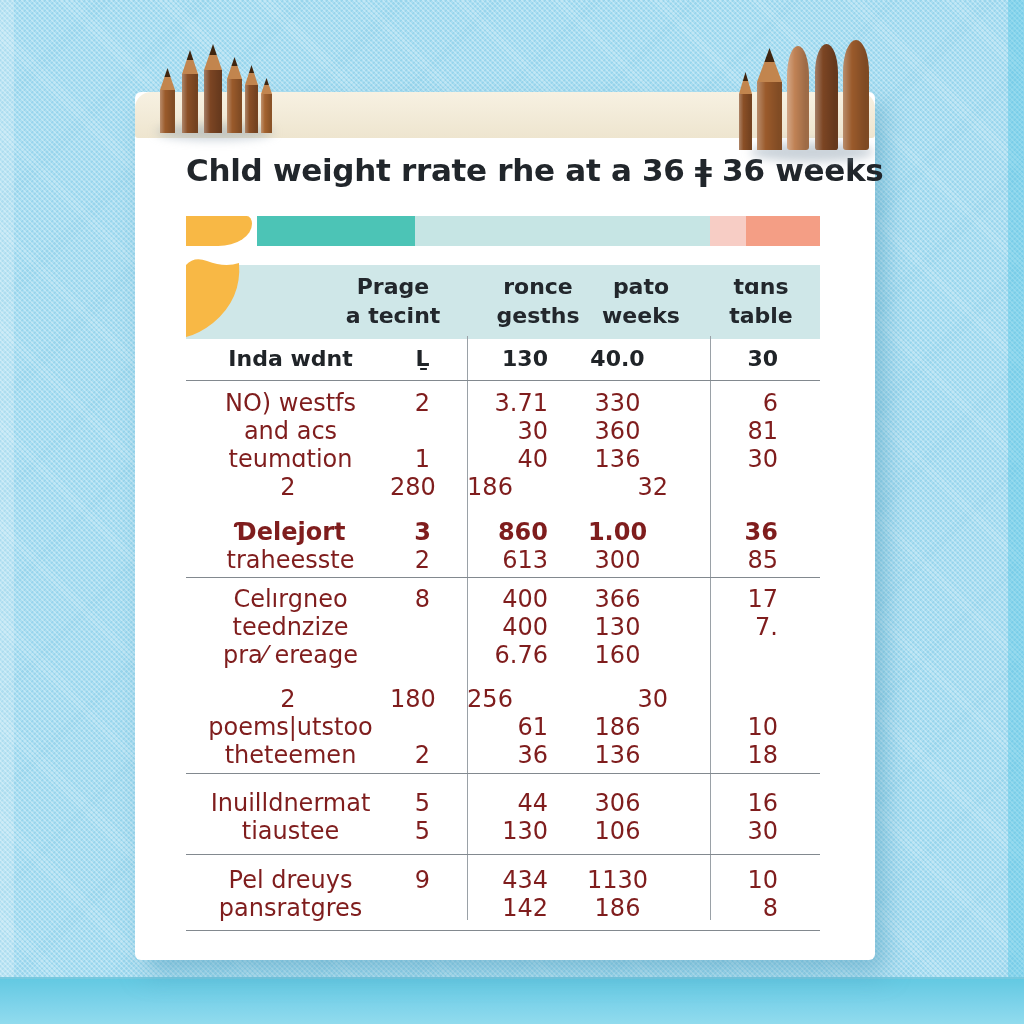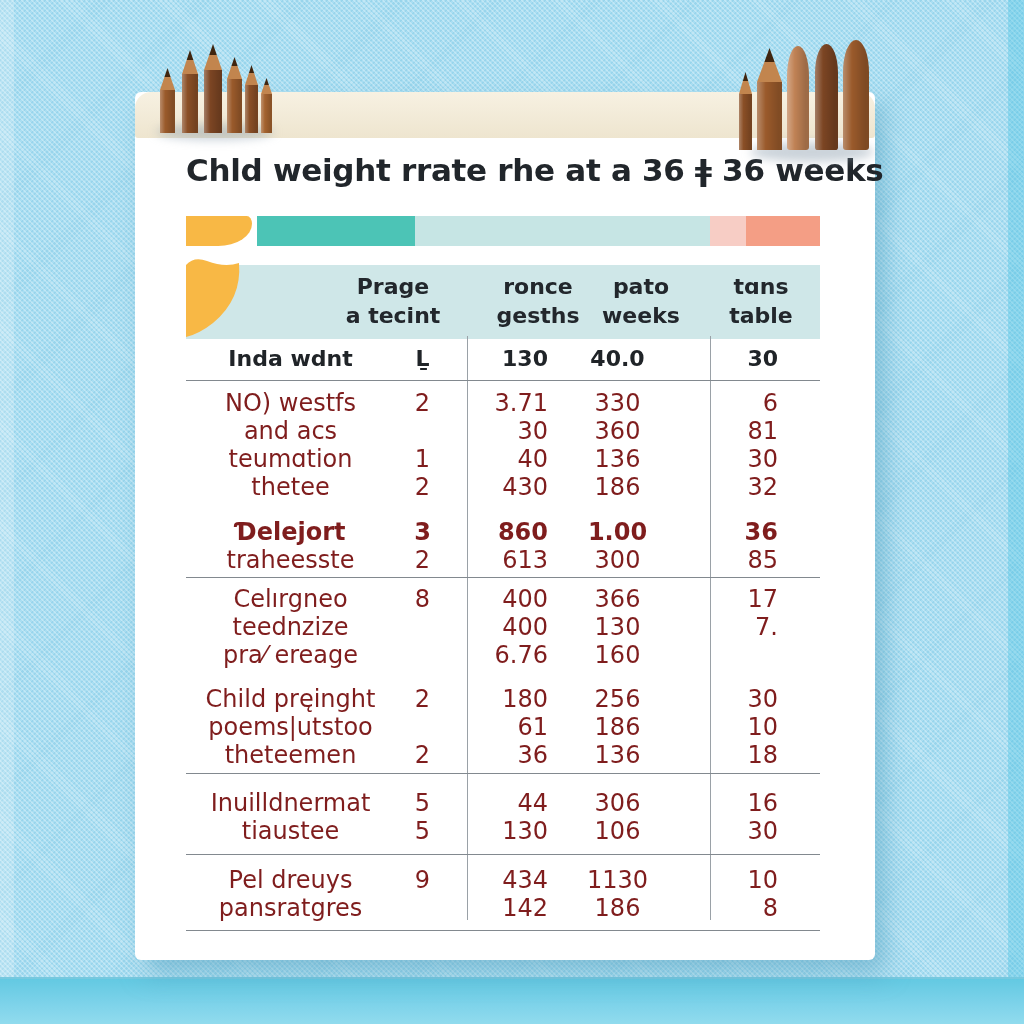--- a/index.html
+++ b/index.html
@@ -144,23 +144,22 @@
           <span class="n5">81</span>
         </div>
         <div class="trow">
           <span class="lbl">teumɑtion</span>
           <span class="cnt">1</span>
           <span class="n3">40</span>
           <span class="n4">136</span>
           <span class="n5">30</span>
         </div>
         <div class="trow">
-          <span class="lbl">thetee</span>
-          <span class="cnt">2</span>
-          <span class="n3">430</span>
+          <span class="cnt">2</span>
+          <span class="n3">280</span>
           <span class="n4">186</span>
           <span class="n5">32</span>
         </div>
         <div class="trow" style="margin-top: 17px; font-weight: bold;">
           <span class="lbl">Ɗelejort</span>
           <span class="cnt">3</span>
           <span class="n3">860</span>
           <span class="n4">1.00</span>
           <span class="n5">36</span>
         </div>
@@ -187,21 +186,20 @@
           <span class="n5">7.</span>
         </div>
         <div class="trow">
           <span class="lbl">pra⁄ ereage</span>
           <span class="cnt"></span>
           <span class="n3">6.76</span>
           <span class="n4">160</span>
           <span class="n5"></span>
         </div>
         <div class="trow" style="margin-top: 16px;">
-          <span class="lbl">Child pręinght</span>
           <span class="cnt">2</span>
           <span class="n3">180</span>
           <span class="n4">256</span>
           <span class="n5">30</span>
         </div>
         <div class="trow">
           <span class="lbl">poems|utstoo</span>
           <span class="cnt"></span>
           <span class="n3">61</span>
           <span class="n4">186</span>

